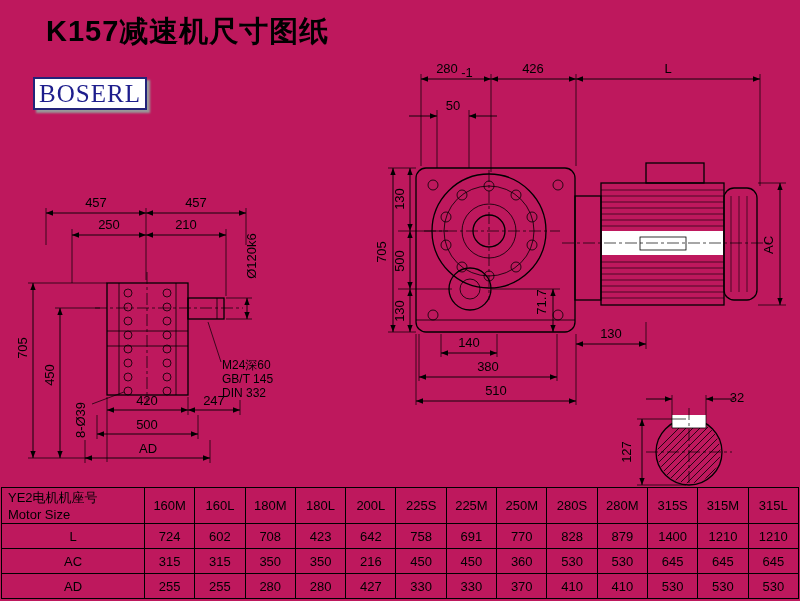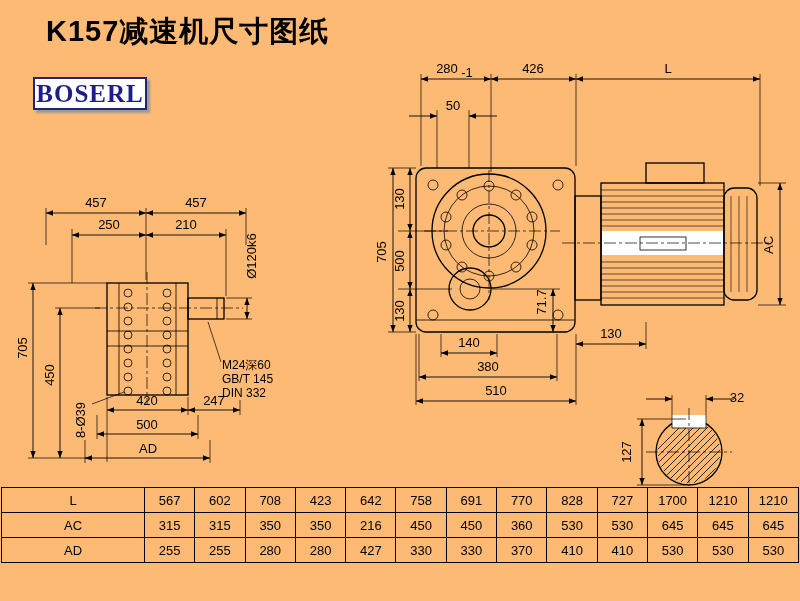--- a/index.html
+++ b/index.html
@@ -1,26 +1,26 @@
 <!DOCTYPE html>
 <html><head>
 <meta charset="utf-8">
 <style>
   * { margin:0; padding:0; box-sizing:border-box; }
   html,body { background:#ffffff; }
   body { font-family:"Liberation Sans", sans-serif; }
-  .page { position:relative; width:800px; height:601px; background:#fdba74; overflow:hidden; }
+  .page { position:relative; width:800px; height:601px; background:#be185d; overflow:hidden; }
 
   .title { position:absolute; left:46px; top:12px; font-size:29px; font-weight:bold;
            letter-spacing:1px; color:#000; white-space:nowrap; }
 
   .logo { position:absolute; left:33px; top:77px; width:114px; height:33px;
           border:2px solid #23237a; box-shadow:3px 3px 2px #999; background:#fff;
           display:flex; align-items:center; justify-content:center;
-          font-family:"Liberation Serif", serif; font-weight:bold; font-size:25px;
+          font-family:"Liberation Serif", serif; font-weight:normal; font-size:25px;
           color:#1d1d8c; letter-spacing:1px; }
 
   svg.drawing { position:absolute; left:0; top:0; }
 
   .ol   { fill:none; stroke:#000; stroke-width:1.3; }
   .th   { fill:none; stroke:#000; stroke-width:0.8; }
   .fin  { fill:none; stroke:#000; stroke-width:0.6; }
   .dim  { fill:none; stroke:#000; stroke-width:0.9; }
   .ext  { fill:none; stroke:#000; stroke-width:0.7; }
   .cl   { fill:none; stroke:#000; stroke-width:0.7; stroke-dasharray:12 3 3 3; }
@@ -311,33 +311,52 @@
           <col>
           <col>
           <col>
           <col>
           <col>
           <col>
           <col>
           <col>
       </colgroup>
       <tbody>
+          <tr class="hdr">
+        <th class="lbl">
+          <div>YE2电机机座号</div>
+          <div>Motor Size</div>
+        </th>
+        <th>160M</th>
+        <th>160L</th>
+        <th>180M</th>
+        <th>180L</th>
+        <th>200L</th>
+        <th>225S</th>
+        <th>225M</th>
+        <th>250M</th>
+        <th>280S</th>
+        <th>280M</th>
+        <th>315S</th>
+        <th>315M</th>
+        <th>315L</th>
+      </tr>
       <tr>
         <td class="rowlbl">L</td>
-        <td>567</td>
+        <td>724</td>
         <td>602</td>
         <td>708</td>
         <td>423</td>
         <td>642</td>
         <td>758</td>
         <td>691</td>
         <td>770</td>
         <td>828</td>
-        <td>727</td>
-        <td>1700</td>
+        <td>879</td>
+        <td>1400</td>
         <td>1210</td>
         <td>1210</td>
       </tr>
       <tr>
         <td class="rowlbl">AC</td>
         <td>315</td>
         <td>315</td>
         <td>350</td>
         <td>350</td>
         <td>216</td>

